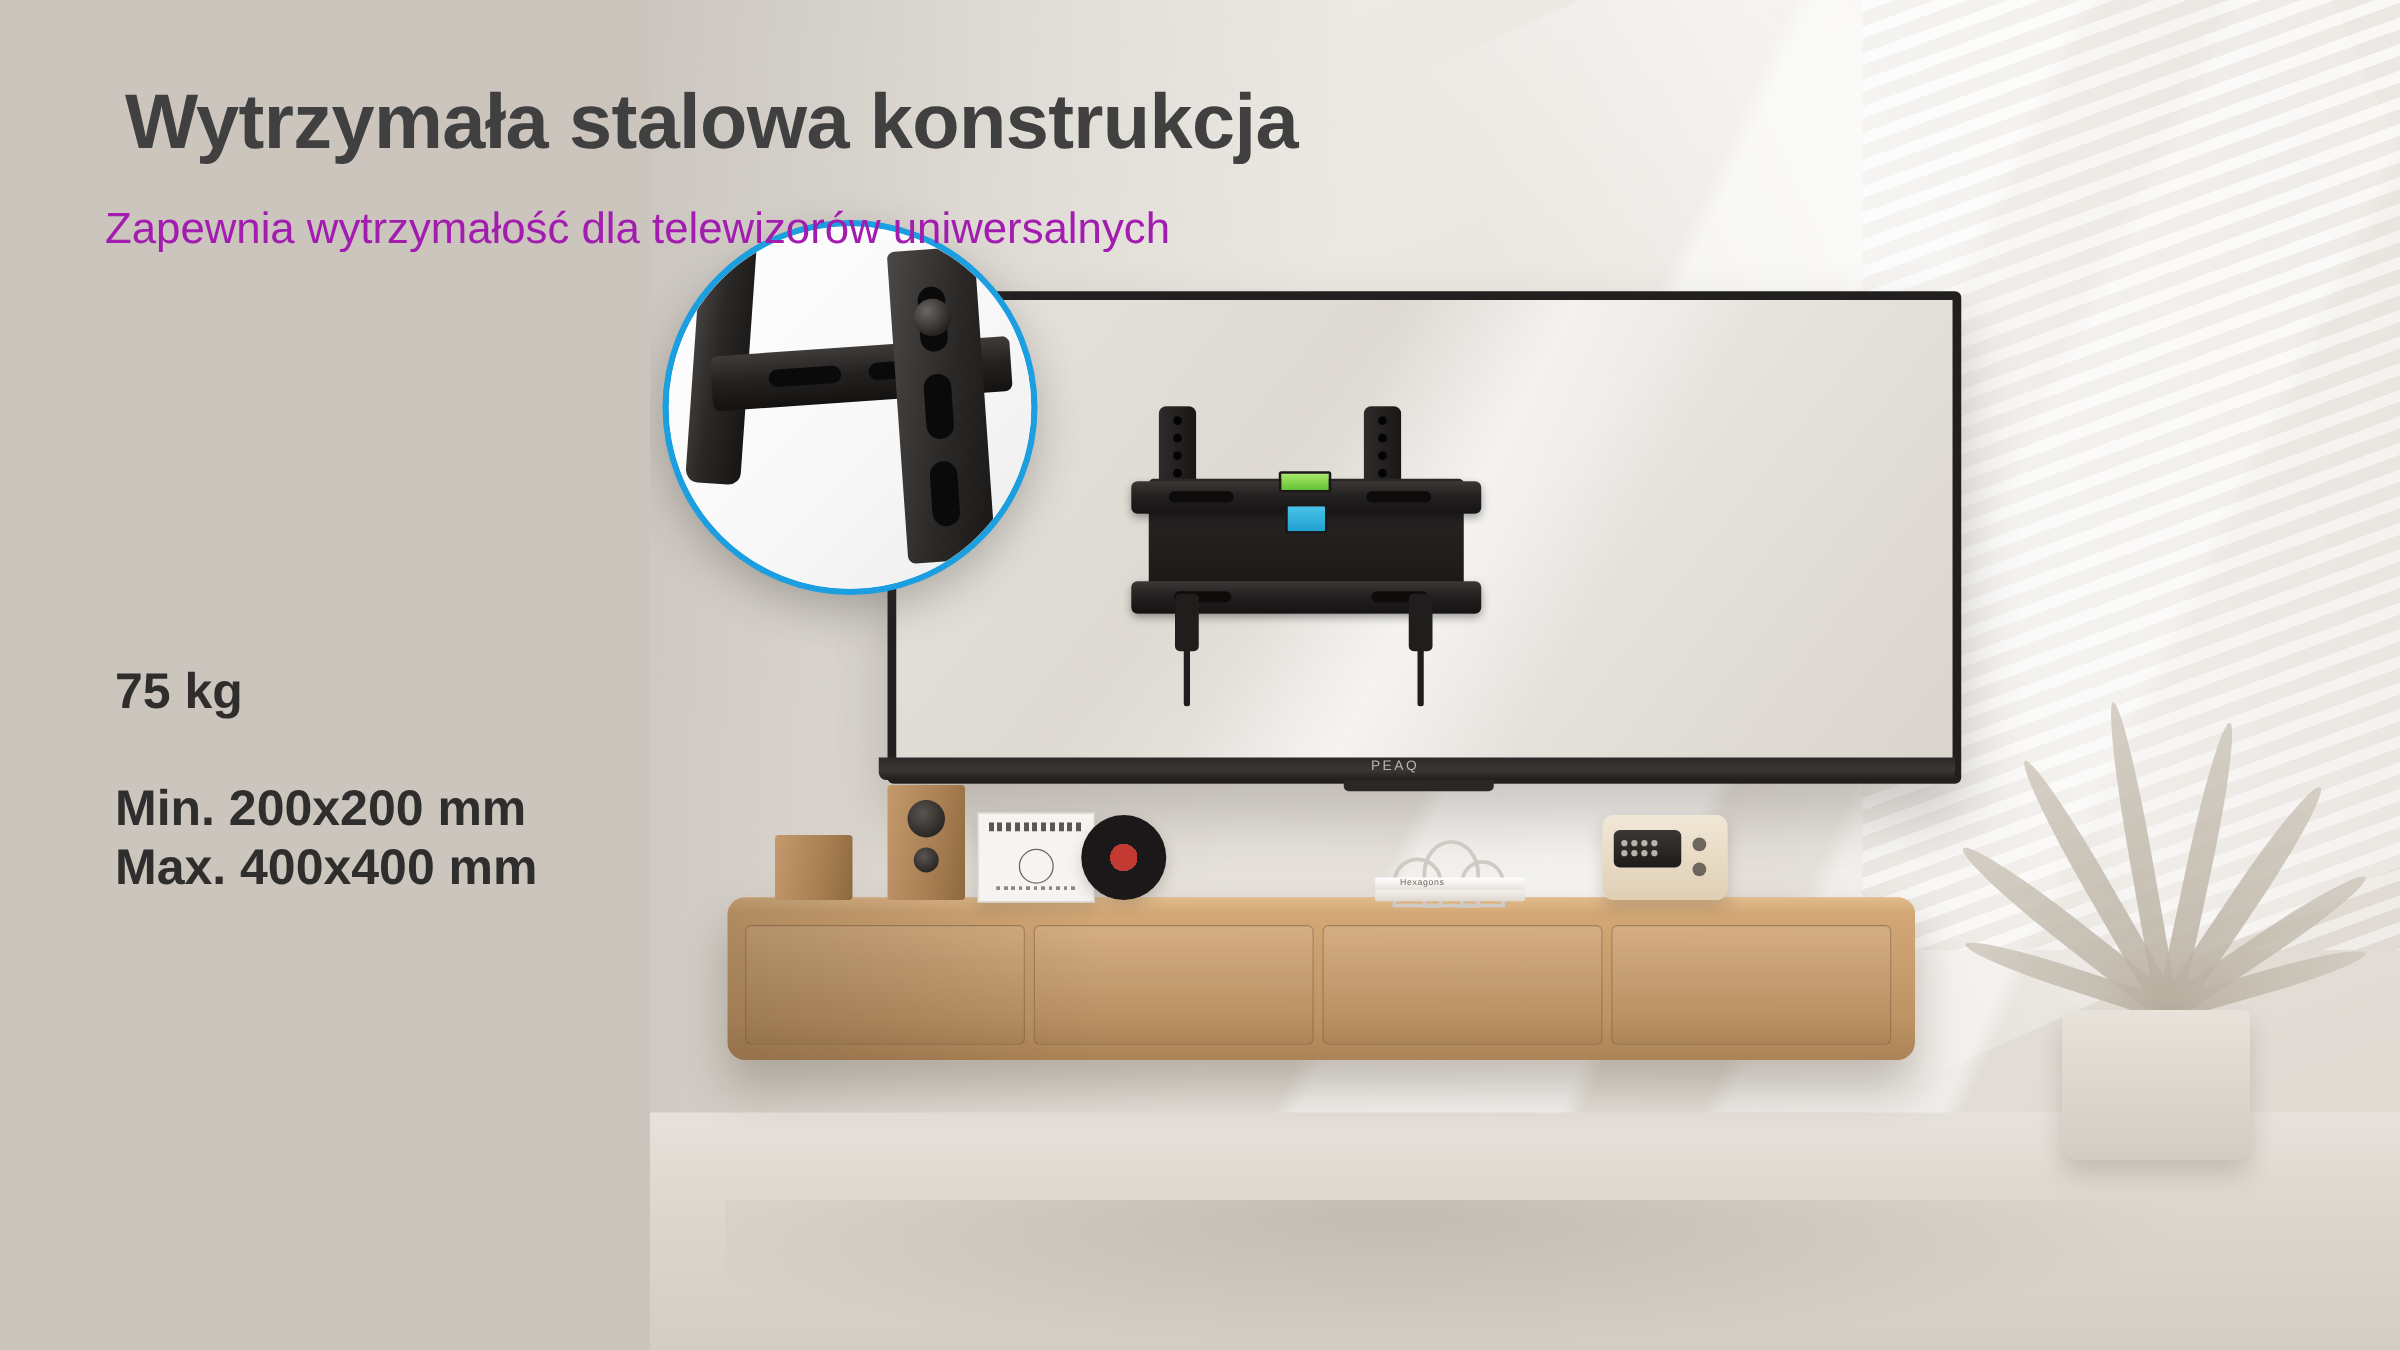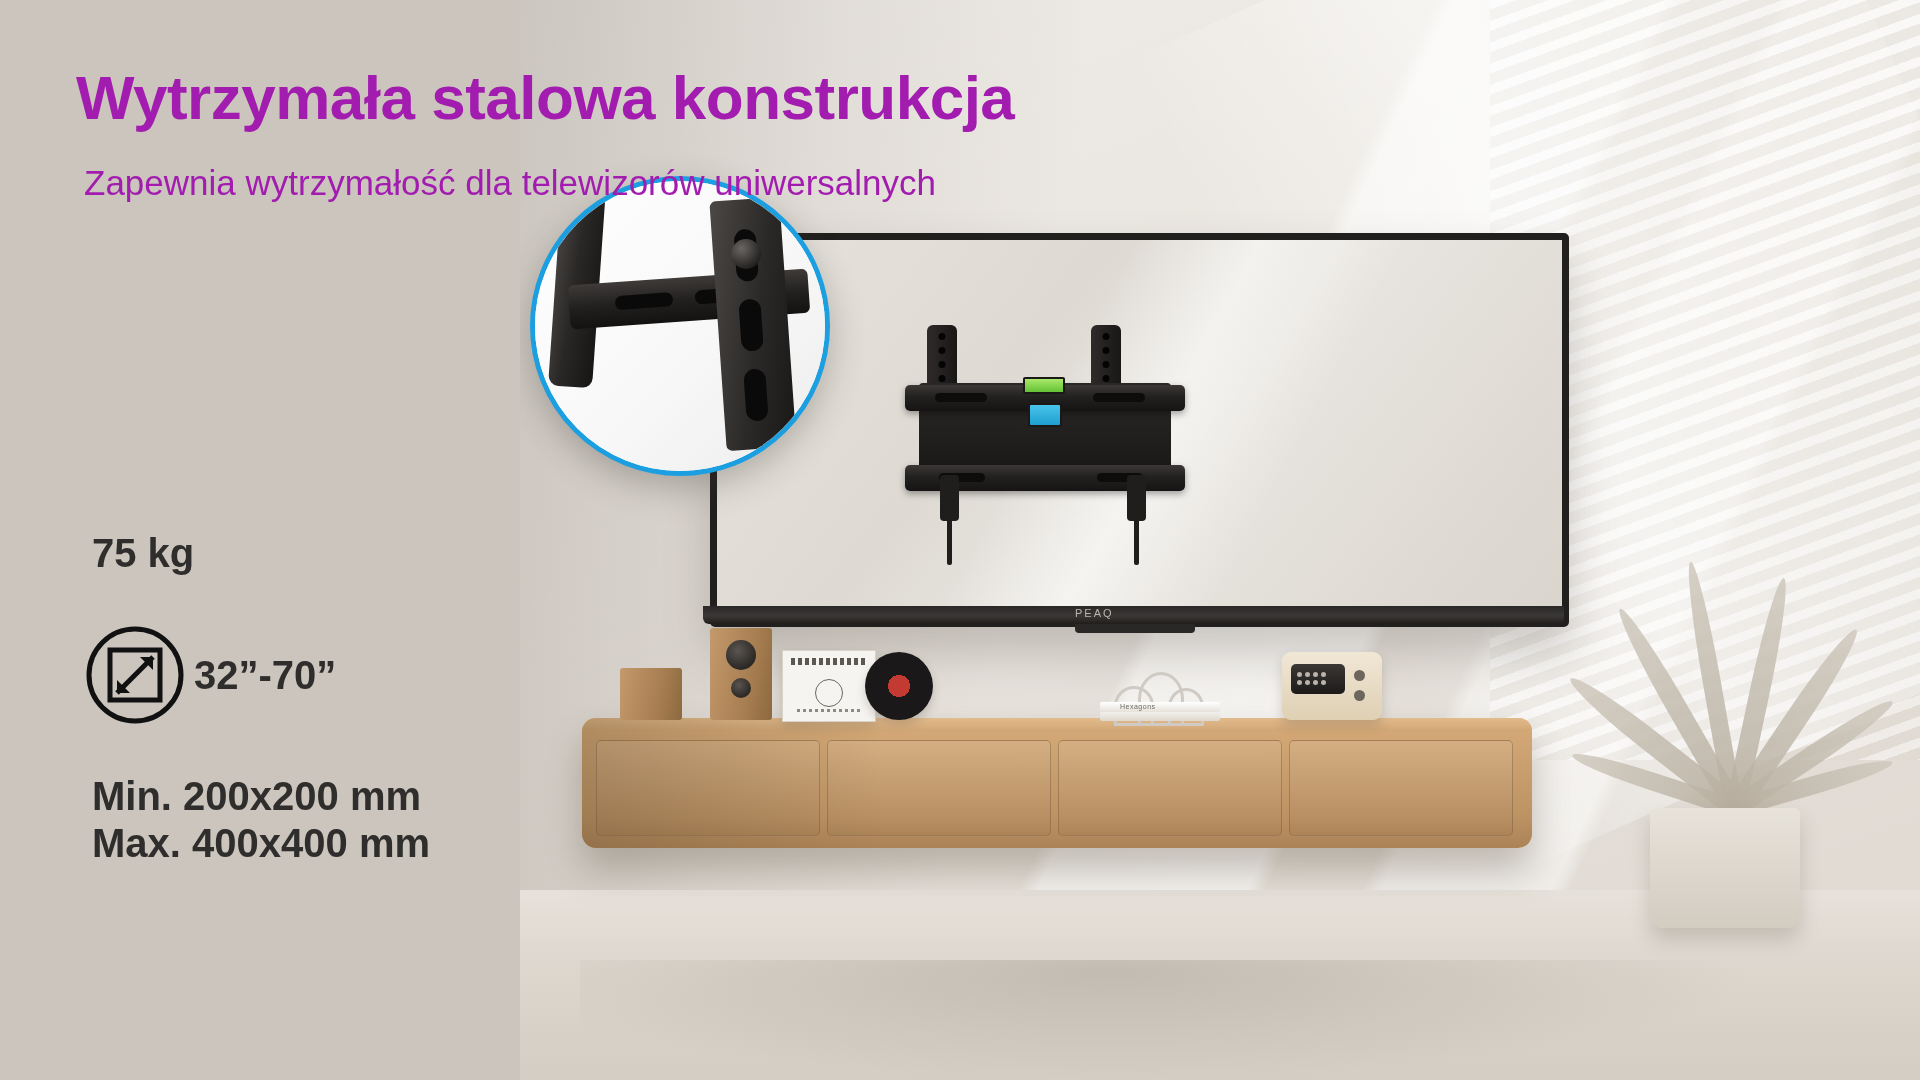--- a/index.html
+++ b/index.html
@@ -32,21 +32,21 @@
 
   
   .tv{position:absolute;left:190px;top:233px;width:845px;height:380px;
     border:7px solid #22201f;border-radius:5px;
     background:linear-gradient(128deg,#e6e2dc 0%,#dedad3 35%,#e9e6e1 55%,#d9d4cc 100%);
     box-shadow:0 26px 46px rgba(90,82,74,.28);}
   .tv-screen-gloss{position:absolute;inset:0;
     background:linear-gradient(118deg, rgba(255,255,255,0) 40%, rgba(255,255,255,.55) 52%, rgba(255,255,255,0) 66%);}
   .tv-bottom{position:absolute;left:183px;top:606px;width:861px;height:18px;border-radius:0 0 6px 6px;
     background:linear-gradient(180deg,#2b2928,#3a3735 55%,#201e1d);}
-  .tv-logo{position:absolute;left:555px;top:607px;width:120px;
+  .tv-logo{position:absolute;left:536px;top:607px;width:120px;text-align:center;
     font-size:11px;letter-spacing:2px;color:#b9b4ae;}
   .tv-stand{position:absolute;left:555px;top:624px;width:120px;height:9px;background:#2a2827;border-radius:0 0 4px 4px;}
 
   
   .mount{position:absolute;left:385px;top:325px;width:280px;height:205px;}
   .mnt-vplate{position:absolute;background:#232120;border-radius:6px;
     background-image:linear-gradient(90deg,#2e2b2a,#191716);}
   .vp-left{left:22px;top:0;width:30px;height:152px;}
   .vp-right{left:186px;top:0;width:30px;height:152px;}
   .hole-col{position:absolute;left:50%;top:8px;transform:translateX(-50%);
@@ -133,22 +133,22 @@
 
   
   .plant{position:absolute;left:1010px;top:368px;width:390px;height:560px;}
   .leaf{position:absolute;left:50%;bottom:120px;transform-origin:50% 100%;border-radius:50% 50% 2px 2px;
     background:linear-gradient(180deg,#cfc8bd,#b7ae9f);opacity:.85;}
   .pot{position:absolute;left:120px;bottom:0;width:150px;height:120px;border-radius:6px 6px 14px 14px;
     background:linear-gradient(180deg,#e8e3da,#d2ccc1);box-shadow:0 12px 20px rgba(90,80,70,.22);}
 
   
   .copy{position:absolute;left:0;top:0;width:560px;height:1080px;}
-  .headline{position:absolute;left:76px;top:62px;width:1050px;
-    font-size:62px;font-weight:bold;color:#a21caf;letter-spacing:-.5px;white-space:nowrap;}
+  .headline{position:absolute;left:100px;top:62px;width:1050px;
+    font-size:62px;font-weight:bold;color:#404040;letter-spacing:-.5px;white-space:nowrap;}
   .subhead{position:absolute;left:84px;top:163px;width:1100px;
     font-size:35px;color:#a21caf;white-space:nowrap;}
 
   .specs{position:absolute;left:84px;top:530px;width:470px;}
   .spec{display:flex;align-items:center;margin-bottom:47px;}
   .spec-icon{width:102px;height:102px;flex:0 0 102px;position:relative;}
   .spec-icon svg{display:block;width:102px;height:102px;}
   .spec-text{margin-left:8px;font-size:40px;font-weight:bold;color:#2f2e2d;white-space:nowrap;line-height:1.18;}
   .spec-text .ln{display:block;}
 </style>
@@ -299,32 +299,20 @@
   <div class="copy">
     <div class="headline">Wytrzymała stalowa konstrukcja</div>
     <div class="subhead">Zapewnia wytrzymałość dla telewizorów uniwersalnych</div>
 
     <div class="specs">
 
       <div class="spec">
         <div class="spec-text">75 kg</div>
       </div>
 
-      <div class="spec">
-        <div class="spec-icon">
-          <svg viewBox="0 0 102 102">
-            <circle cx="51" cy="51" r="46" fill="none" stroke="#111" stroke-width="5"></circle>
-            <rect x="26" y="26" width="50" height="50" fill="none" stroke="#111" stroke-width="5"></rect>
-            <line x1="33" y1="69" x2="69" y2="33" stroke="#111" stroke-width="5"></line>
-            <polygon points="69,33 69,46 56,33" fill="#111"></polygon>
-            <polygon points="33,69 33,56 46,69" fill="#111"></polygon>
-          </svg>
-        </div>
-        <div class="spec-text">32”-70”</div>
-      </div>
 
       <div class="spec">
         <div class="spec-text">
           <span class="ln">Min.  200x200 mm</span>
           <span class="ln">Max. 400x400 mm</span>
         </div>
       </div>
 
     </div>
   </div>

